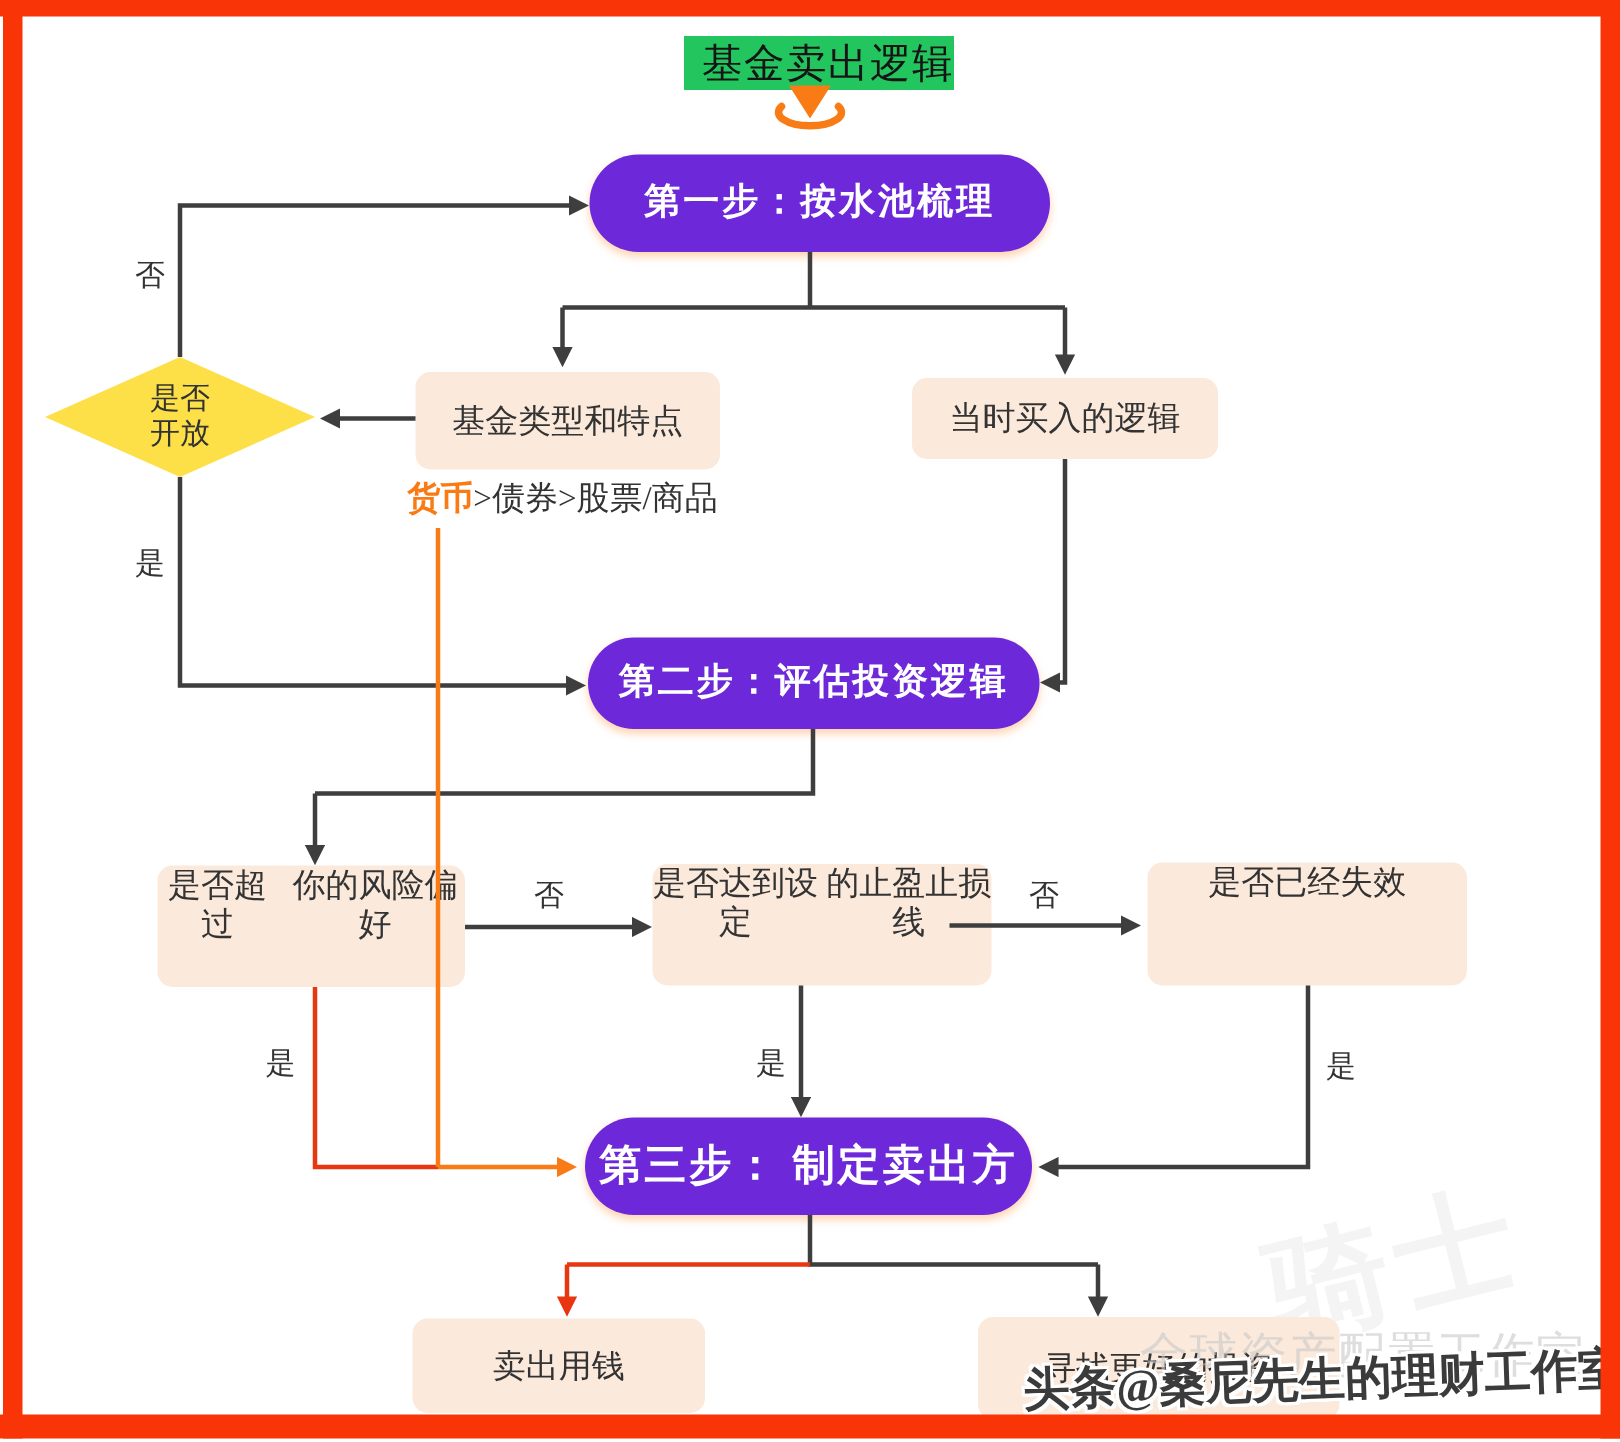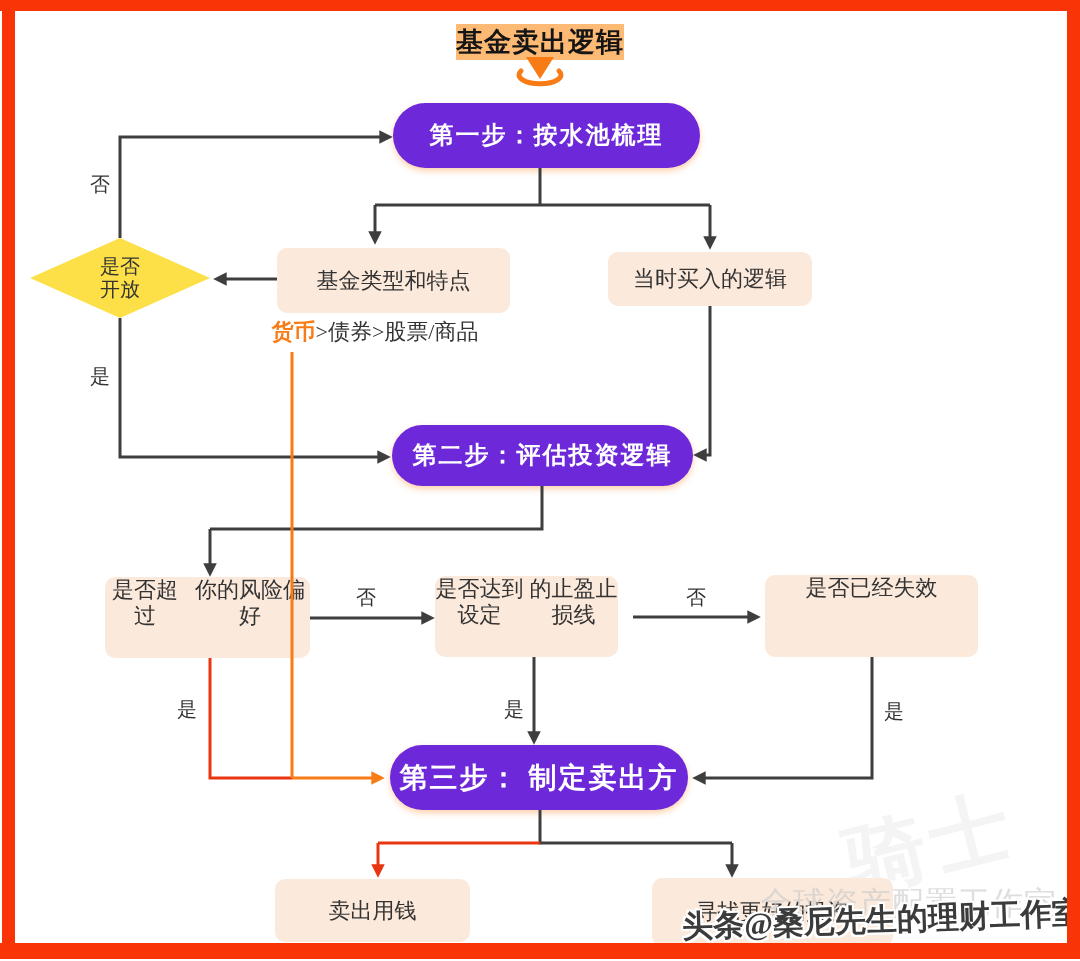--- a/index.html
+++ b/index.html
@@ -7,41 +7,41 @@
         font-family:"Liberation Serif", serif;color:#333;}
   
   .frame{position:absolute;background:#F93508;}
   #frame-top{left:0;top:0;width:1080px;height:11px;}
   #frame-bottom{left:0;top:943px;width:1080px;height:16px;}
   #frame-left{left:2px;top:0;width:13px;height:959px;}
   #frame-right{left:1067px;top:0;width:13px;height:959px;}
 
   
   .title{position:absolute;left:456px;top:24px;width:168px;height:36px;
-         background:#fdba74;text-align:center;line-height:36px;
-         font-size:27px;font-weight:bold;color:#151515;letter-spacing:1px;}
+         background:#22c55e;text-align:center;line-height:36px;
+         font-size:27px;font-weight:normal;color:#151515;letter-spacing:1px;padding-left:12px;}
 
   
   .pill{position:absolute;background:#6d28d9;color:#fff;font-weight:bold;
         text-align:center;letter-spacing:2px;
         box-shadow:0 3px 6px rgba(249,123,21,.35);}
   #step1{left:393px;top:103px;width:307px;height:65px;border-radius:33px;
          line-height:65px;font-size:24px;}
   #step2{left:392px;top:425px;width:301px;height:61px;border-radius:31px;
          line-height:61px;font-size:24px;}
   #step3{left:390px;top:745px;width:298px;height:65px;border-radius:33px;
          line-height:65px;font-size:28px;}
 
   
   .node{position:absolute;background:#FBE9DB;border-radius:10px;color:#333;
         font-size:22px;text-align:center;}
-  #fund-type{left:277px;top:248px;width:233px;height:65px;line-height:65px;}
+  #fund-type{left:277px;top:248px;width:203px;height:65px;line-height:65px;}
   #buy-then{left:608px;top:252px;width:204px;height:54px;line-height:54px;}
   #risk{left:105px;top:577px;width:205px;height:81px;padding-top:0;}
-  #stoploss{left:435px;top:576px;width:183px;height:81px;}
+  #stoploss{left:435px;top:576px;width:226px;height:81px;}
   #invalid{left:765px;top:575px;width:213px;height:82px;}
   #sell-money{left:275px;top:879px;width:195px;height:63px;line-height:63px;}
   #better-invest{left:612px;top:878px;width:241px;height:68px;line-height:68px;margin-left:40px;}
   .two-line{display:flex;flex-direction:row;justify-content:center;gap:5px;}
   .two-line div{line-height:26px;}
 
   
   #diamond{position:absolute;left:30px;top:238px;width:180px;height:80px;
            background:#fde047;
            clip-path:polygon(50% 0,100% 50%,50% 100%,0 50%);

